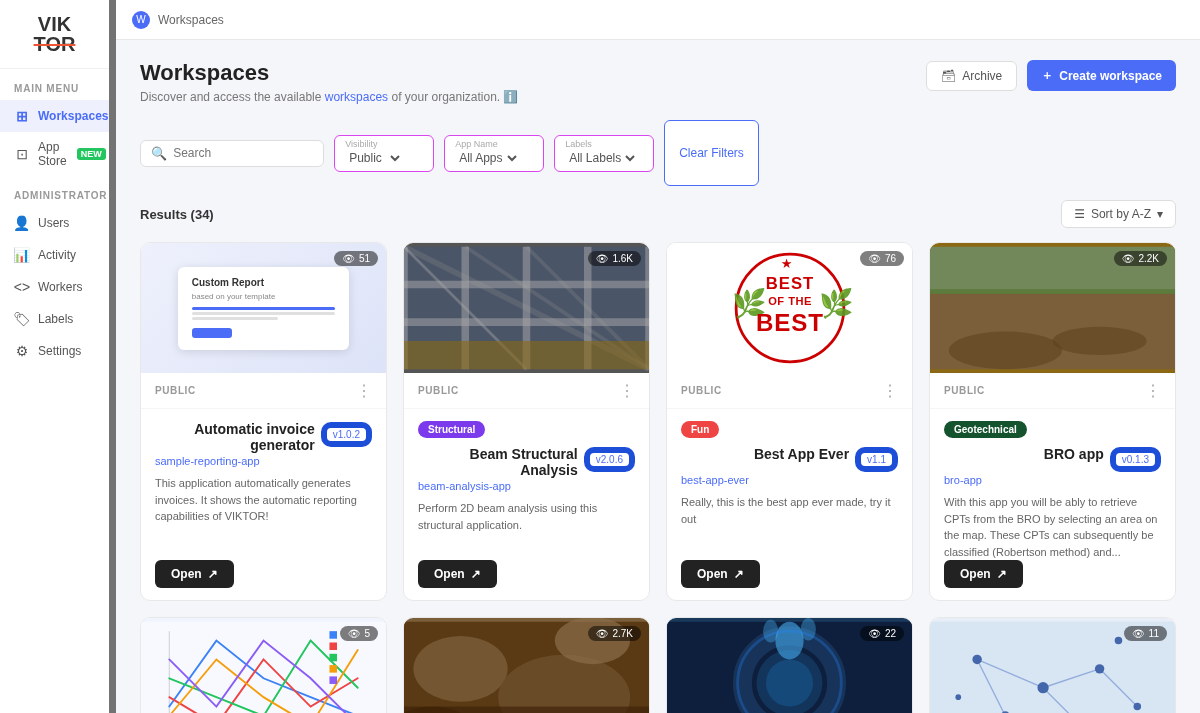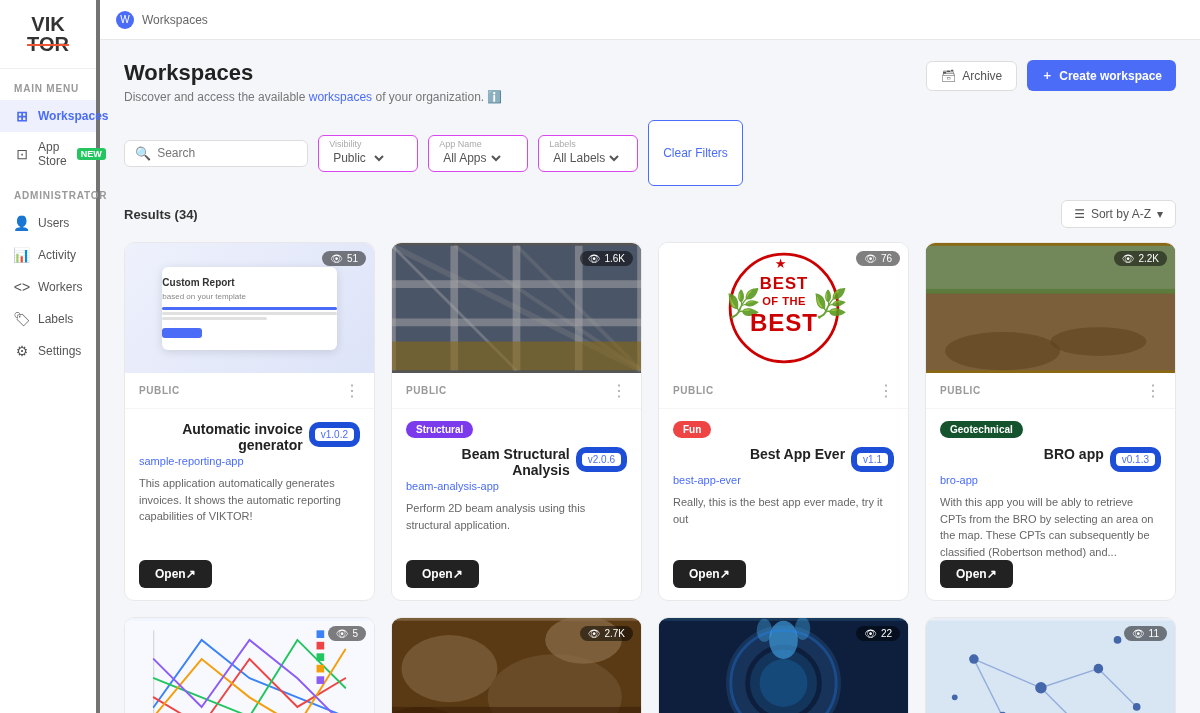--- a/index.html
+++ b/index.html
@@ -1,19 +1,19 @@
 <!DOCTYPE html>
 <html><head>
   <meta charset="utf-8">
   <style>
     * { box-sizing: border-box; margin: 0; padding: 0; }
     body { font-family: -apple-system, BlinkMacSystemFont, 'Segoe UI', sans-serif; font-size: 13px; background: #f5f6fa; color: #333; display: flex; height: 100vh; overflow: hidden; }
 
     
-    #sidebar { width: 100px; background: #fff; border-right: 4px solid #737373; display: flex; flex-direction: column; padding: 0; flex-shrink: 0; }
+    #sidebar { width: 116px; background: #fff; border-right: 7px solid #737373; display: flex; flex-direction: column; padding: 0; flex-shrink: 0; }
     #logo-area { padding: 14px 12px; border-bottom: 1px solid #f0f0f0; display: flex; align-items: center; justify-content: center; }
     .logo-text { font-weight: 900; font-size: 20px; color: #333; line-height: 1; text-align: center; }
     .logo-text .vik { display: block; }
     .logo-text .tor { display: block; text-decoration: line-through; text-decoration-color: #e53; }
 
     .sidebar-section-label { font-size: 10px; font-weight: 700; color: #999; letter-spacing: 0.08em; padding: 14px 14px 6px; text-transform: uppercase; }
     .sidebar-item { display: flex; align-items: center; gap: 8px; padding: 8px 14px; cursor: pointer; border-radius: 0; font-size: 12px; color: #555; }
     .sidebar-item.active { color: #4a6cf7; background: #eef1fd; font-weight: 600; }
     .sidebar-icon { width: 16px; height: 16px; display: flex; align-items: center; justify-content: center; font-size: 14px; flex-shrink: 0; }
     .sidebar-item .badge { background: #22c55e; color: #fff; font-size: 9px; font-weight: 700; border-radius: 3px; padding: 1px 4px; margin-left: 2px; }
@@ -61,21 +61,21 @@
     .card-tag { display: inline-block; padding: 3px 10px; border-radius: 12px; font-size: 10px; font-weight: 700; color: #fff; margin-bottom: 8px; align-self: flex-start; }
     .tag-structural { background: #7c3aed; }
     .tag-fun { background: #ef4444; }
     .tag-geotechnical { background: #14532d; }
     .card-title-row { display: flex; align-items: flex-start; justify-content: space-between; margin-bottom: 2px; }
     .card-title { font-size: 14px; font-weight: 700; color: #222; flex: 1; text-align: right; }
     .card-version { font-size: 10px; color: #4a6cf7; border: 6px solid #1d4ed8; border-radius: 10px; padding: 1px 6px; white-space: nowrap; margin-left: 6px; margin-top: 1px; }
     .card-slug { font-size: 11px; color: #4a6cf7; margin-bottom: 8px; }
     .card-desc { font-size: 11px; color: #666; line-height: 1.5; flex: 1; }
     .card-more { color: #aaa; cursor: pointer; font-size: 16px; }
-    .card-open-btn { display: flex; align-items: center; gap: 0; padding: 7px 16px; border: none; border-radius: 6px; background: #222; cursor: pointer; font-size: 12px; color: #fff; font-weight: 600; margin-top: auto; align-self: flex-start; }
+    .card-open-btn { display: flex; align-items: center; gap: 6px; padding: 7px 16px; border: none; border-radius: 6px; background: #222; cursor: pointer; font-size: 12px; color: #fff; font-weight: 600; margin-top: auto; align-self: flex-start; }
 
     
     .topbar-ws-icon { width: 18px; height: 18px; background: #4a6cf7; border-radius: 50%; display: inline-flex; align-items: center; justify-content: center; color: #fff; font-size: 10px; }
   </style>
 </head>
 <body>
 
 <div id="sidebar">
   <div id="logo-area">
     <div class="logo-text">
@@ -182,21 +182,21 @@
         <span>Sort by A-Z</span>
         <span>▾</span>
       </button>
     </div>
 
     <div class="cards-grid">
 
       <div class="card">
         <div class="card-image" style="background: linear-gradient(135deg,#eef1fc,#dde3f8); display:flex; align-items:center; justify-content:center; position:relative;">
 
-          <div style="background:#fff;border-radius:6px;padding:10px 0;box-shadow:0 2px 10px rgba(0,0,0,0.12);width:70%;font-size:9px;">
+          <div style="background:#fff;border-radius:6px;padding:10px 14px;box-shadow:0 2px 10px rgba(0,0,0,0.12);width:70%;font-size:9px;">
             <div style="font-size:10px;font-weight:700;color:#333;margin-bottom:4px;">Custom Report</div>
             <div style="font-size:8px;color:#888;margin-bottom:6px;">based on your template</div>
             <div style="height:3px;background:#4a6cf7;border-radius:2px;margin:2px 0;"></div>
             <div style="height:3px;background:#e0e0e0;border-radius:2px;margin:2px 0;"></div>
             <div style="height:3px;background:#e0e0e0;border-radius:2px;margin:2px 0;width:60%;"></div>
             <div style="height:10px;background:#4a6cf7;border-radius:3px;width:40px;margin-top:6px;display:inline-block;"></div>
           </div>
           <div class="card-view-badge">
             <span>👁</span>
             <span>51</span>

